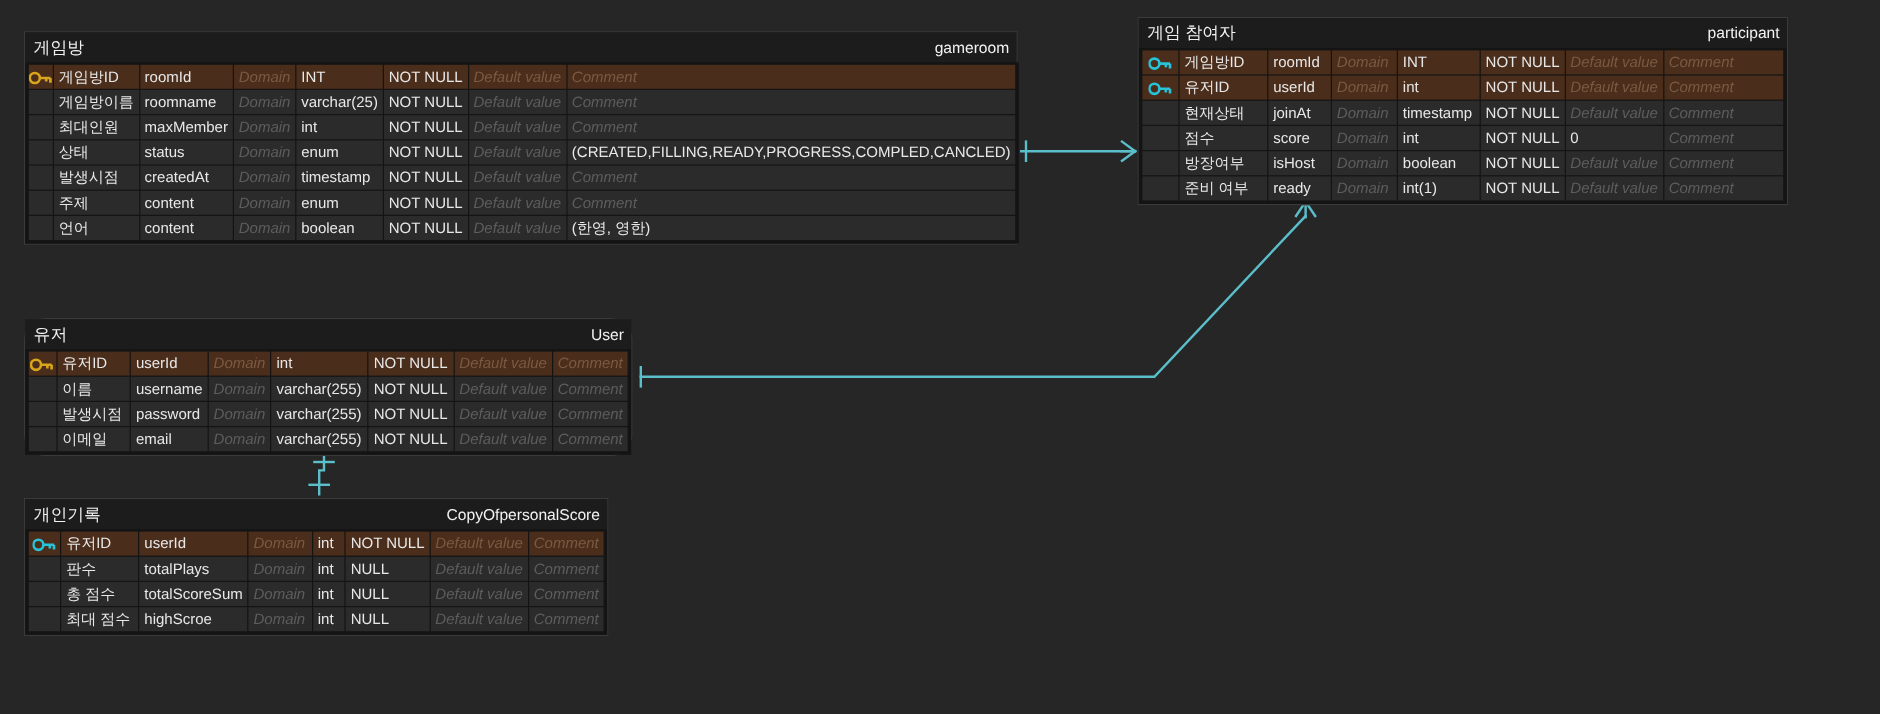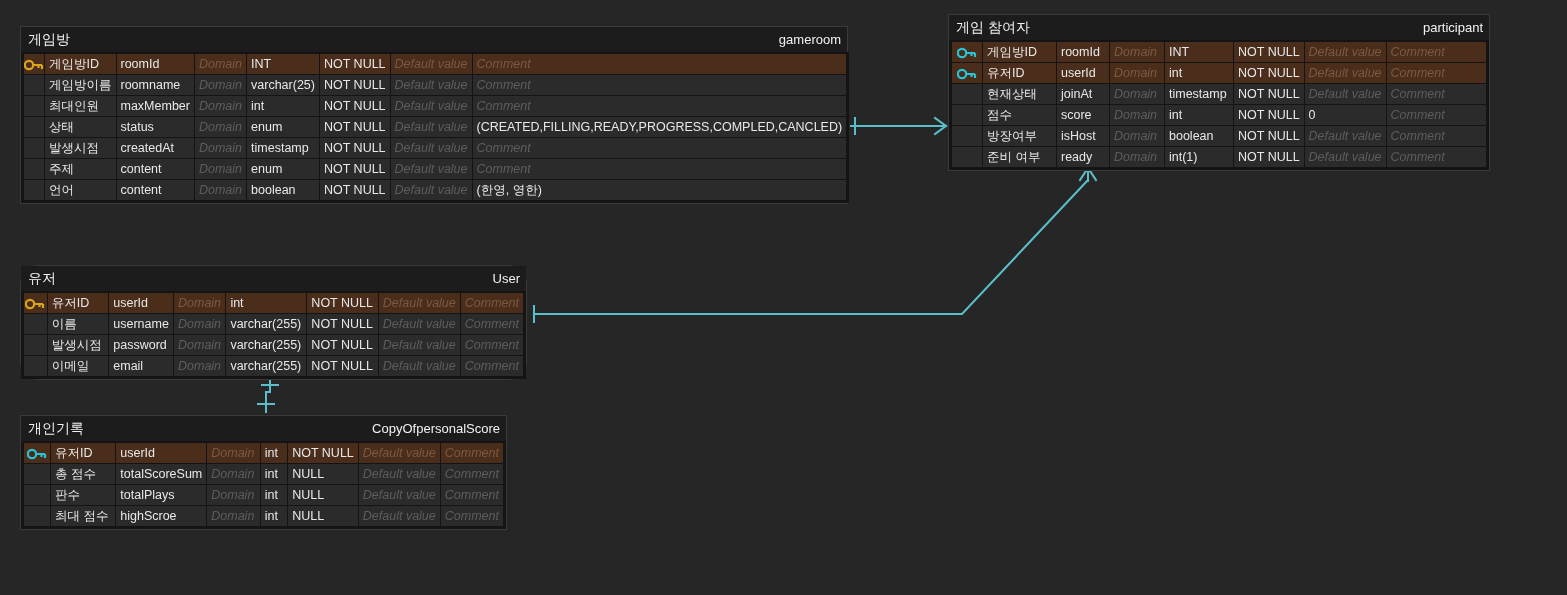--- a/index.html
+++ b/index.html
@@ -390,40 +390,40 @@
         <div class="cell logical c1">유저ID</div>
         <div class="cell c2">userId</div>
         <div class="cell muted c3">Domain</div>
         <div class="cell c4">int</div>
         <div class="cell c5">NOT NULL</div>
         <div class="cell muted c6">Default value</div>
         <div class="cell muted c7">Comment</div>
       </div>
       <div class="row">
         <div class="cell keycell c0"></div>
+        <div class="cell logical c1">판수</div>
+        <div class="cell c2">totalPlays</div>
+        <div class="cell muted c3">Domain</div>
+        <div class="cell c4">int</div>
+        <div class="cell c5">NULL</div>
+        <div class="cell muted c6">Default value</div>
+        <div class="cell muted c7">Comment</div>
+      </div>
+      <div class="row">
+        <div class="cell keycell c0"></div>
         <div class="cell logical c1">총 점수</div>
         <div class="cell c2">totalScoreSum</div>
         <div class="cell muted c3">Domain</div>
         <div class="cell c4">int</div>
         <div class="cell c5">NULL</div>
         <div class="cell muted c6">Default value</div>
         <div class="cell muted c7">Comment</div>
       </div>
       <div class="row">
         <div class="cell keycell c0"></div>
-        <div class="cell logical c1">판수</div>
-        <div class="cell c2">totalPlays</div>
-        <div class="cell muted c3">Domain</div>
-        <div class="cell c4">int</div>
-        <div class="cell c5">NULL</div>
-        <div class="cell muted c6">Default value</div>
-        <div class="cell muted c7">Comment</div>
-      </div>
-      <div class="row">
-        <div class="cell keycell c0"></div>
         <div class="cell logical c1">최대 점수</div>
         <div class="cell c2">highScroe</div>
         <div class="cell muted c3">Domain</div>
         <div class="cell c4">int</div>
         <div class="cell c5">NULL</div>
         <div class="cell muted c6">Default value</div>
         <div class="cell muted c7">Comment</div>
       </div>
     </div>
   </div>

